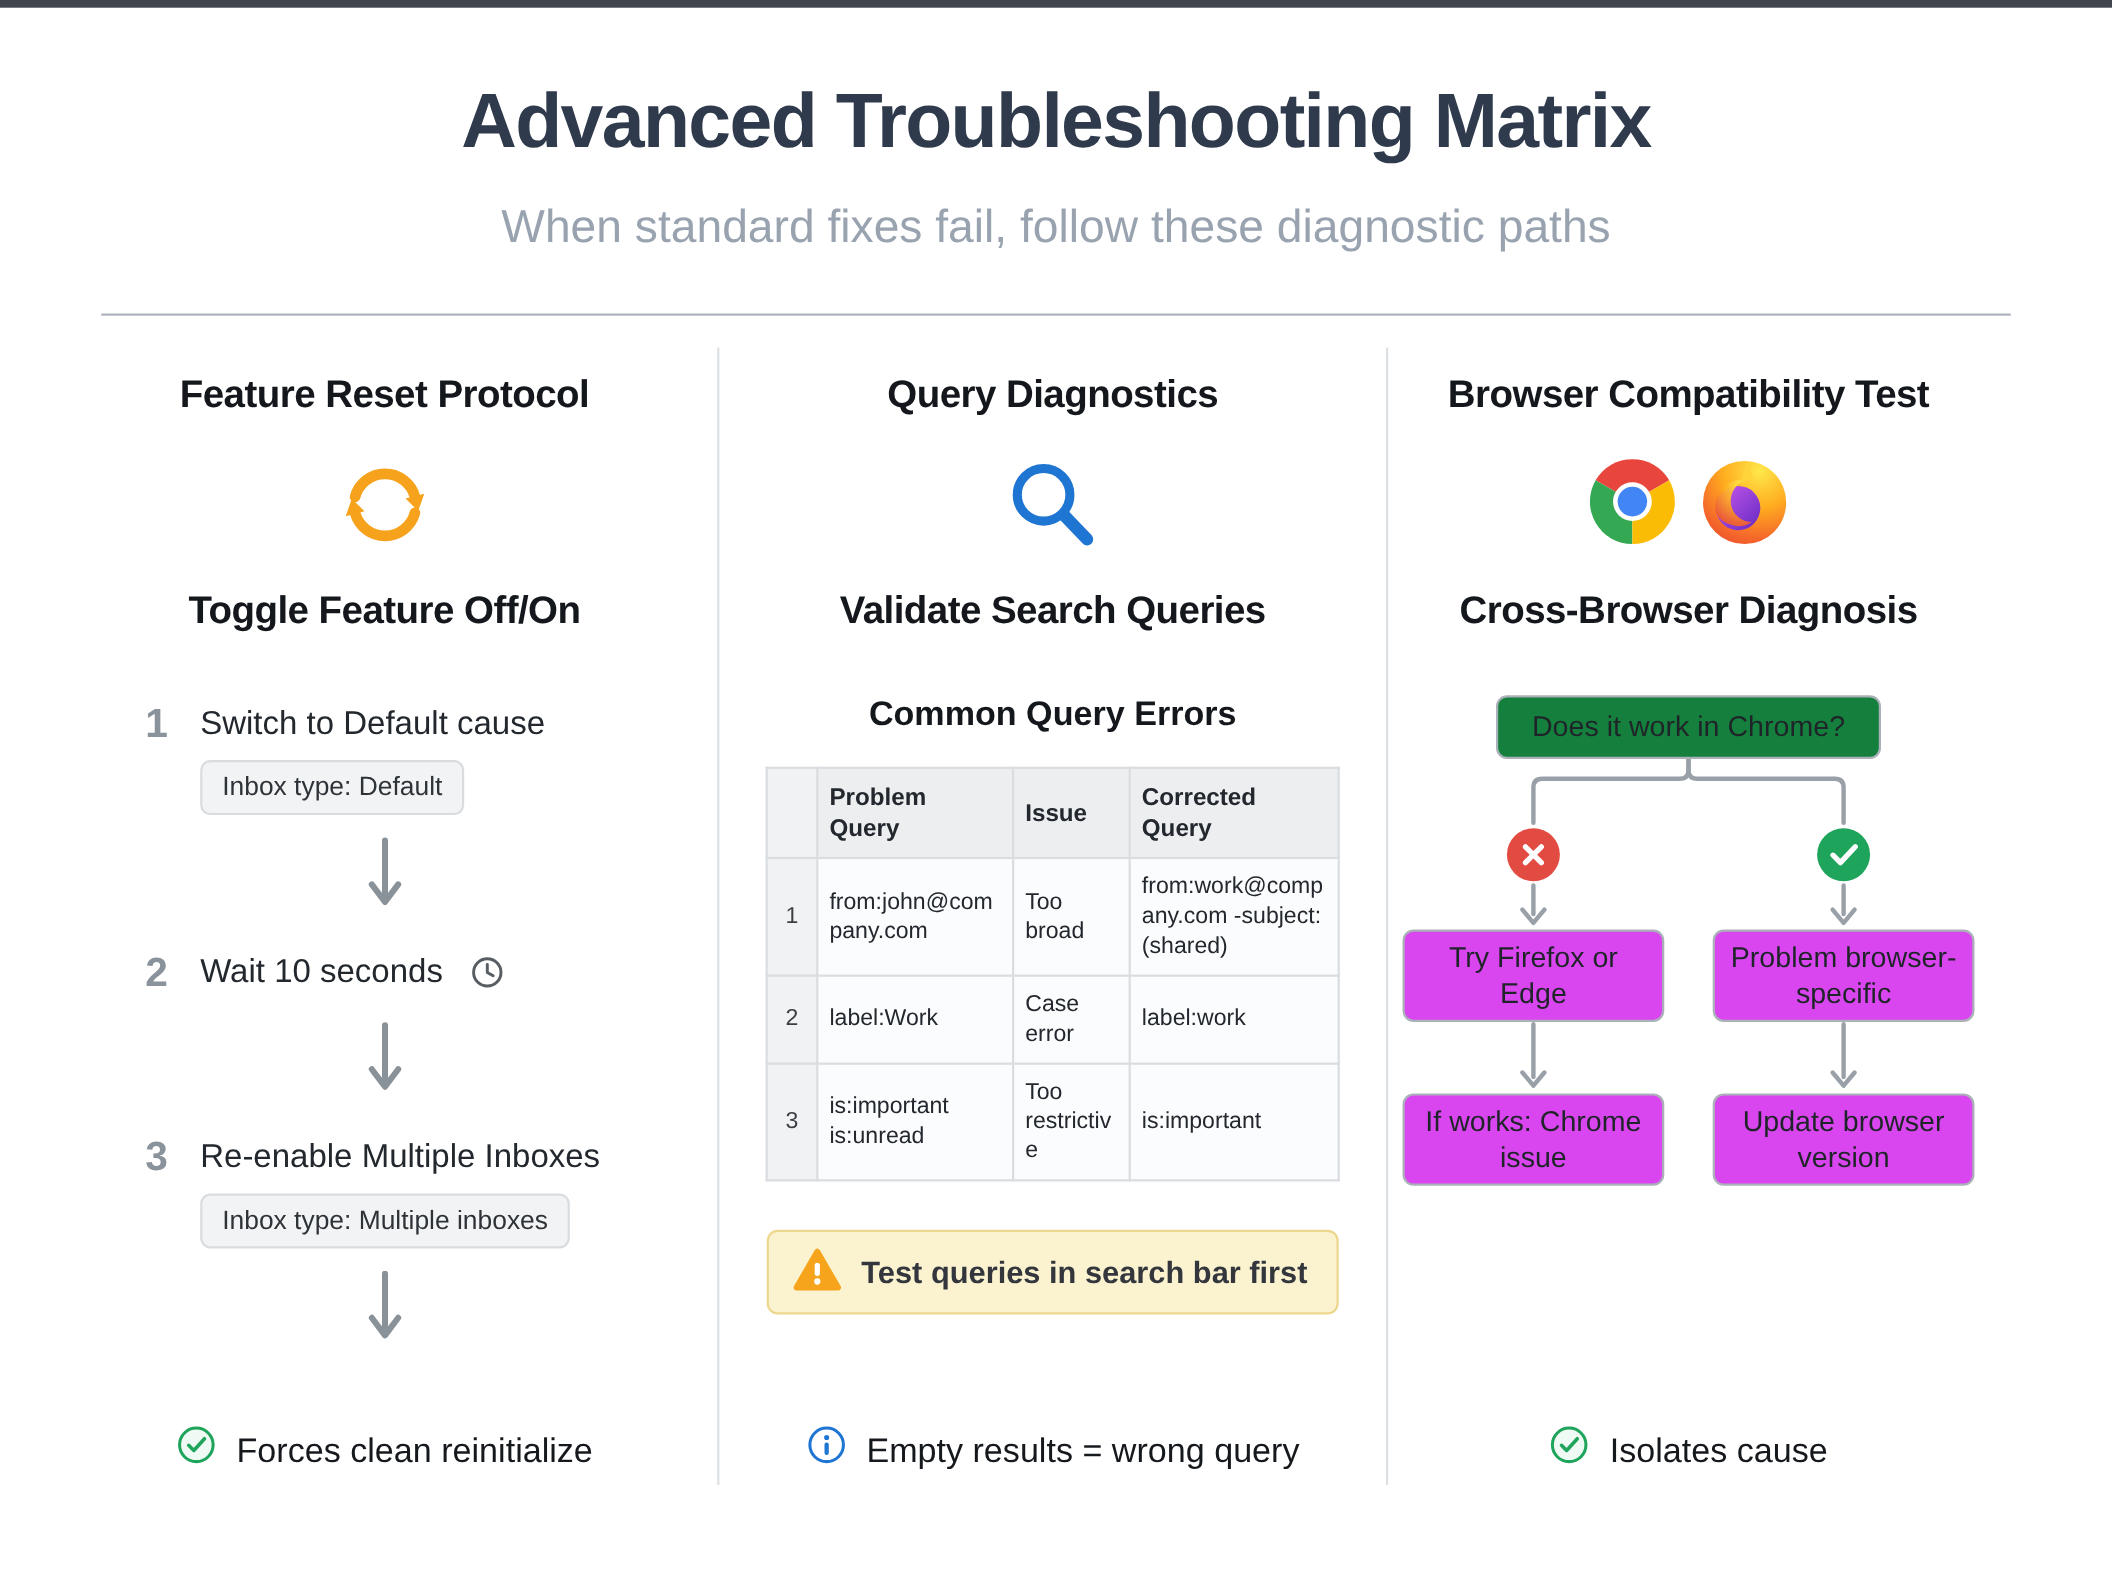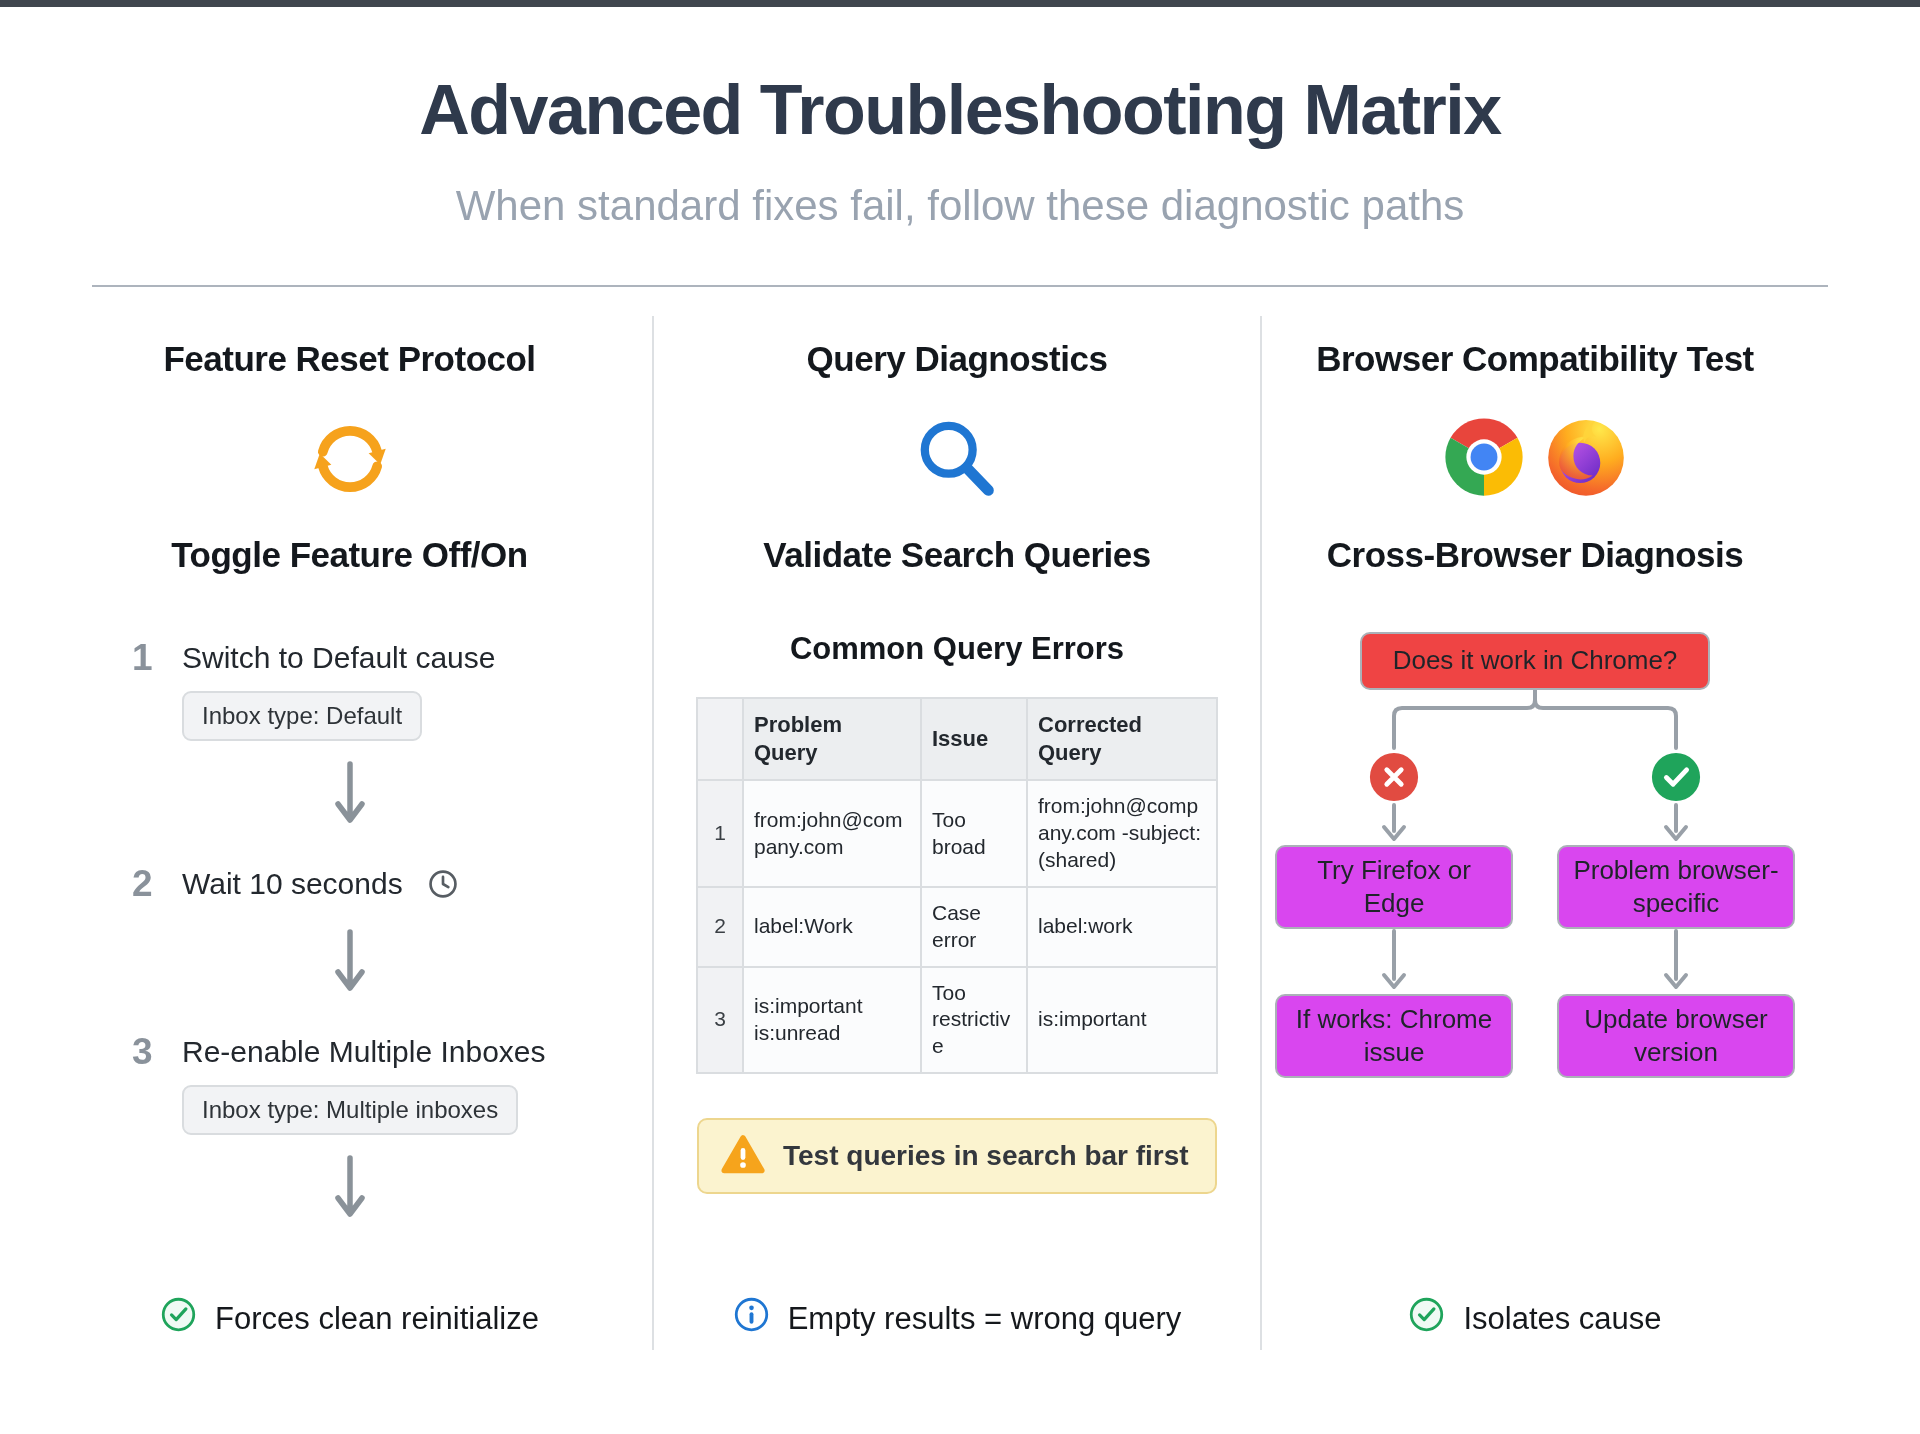--- a/index.html
+++ b/index.html
@@ -65,21 +65,21 @@
     background:#FBF3CF; border:2px solid #EDD68E; border-radius:10px;
     display:flex; align-items:center; gap:18px; padding:14px 22px;
   }
   .warning-text { font-size:28px; font-weight:600; color:#33373D; }
 
   
   .flow { position:relative; margin-top:57px; width:520px; height:446px; }
   .flow-lines { position:absolute; left:0; top:0; }
   .flow-q {
     position:absolute; left:85px; top:0; width:350px; height:58px;
-    background:#ef4444; border:2px solid #ABB1B8; border-radius:10px;
+    background:#15803d; border:2px solid #ABB1B8; border-radius:10px;
     display:flex; align-items:center; justify-content:center;
     font-size:26px; font-weight:500; color:#1F2429;
   }
   .flow-circle { position:absolute; width:52px; height:52px; top:119px; }
   .flow-circle.no  { left:93px; }
   .flow-circle.yes { left:375px; }
   .flow-box {
     position:absolute; width:238px; height:84px;
     background:#d946ef; border:2px solid #ABB1B8; border-radius:10px;
     display:flex; align-items:center; justify-content:center; text-align:center;
@@ -207,21 +207,21 @@
             <th>Problem Query</th>
             <th>Issue</th>
             <th>Corrected Query</th>
           </tr>
         </thead>
         <tbody>
           <tr>
             <td class="rownum">1</td>
             <td>from:john@company.com</td>
             <td>Too broad</td>
-            <td>from:john@company.com -subject:(shared)</td>
+            <td>from:work@company.com -subject:(shared)</td>
           </tr>
           <tr>
             <td class="rownum">2</td>
             <td>label:Work</td>
             <td>Case error</td>
             <td>label:work</td>
           </tr>
           <tr>
             <td class="rownum">3</td>
             <td>is:important is:unread</td>

